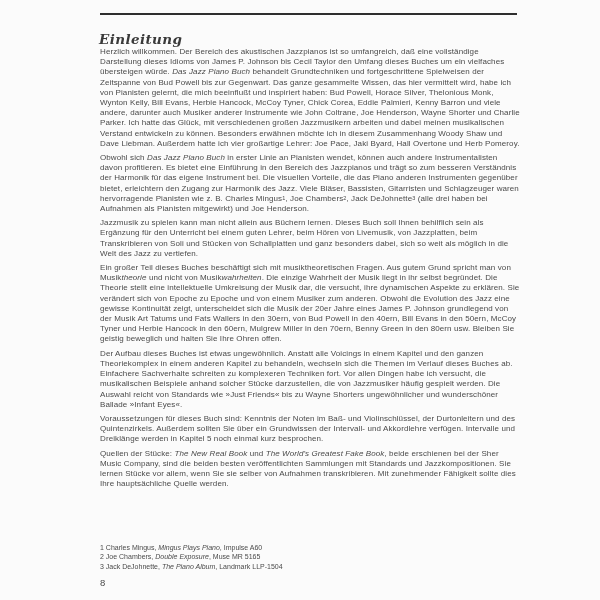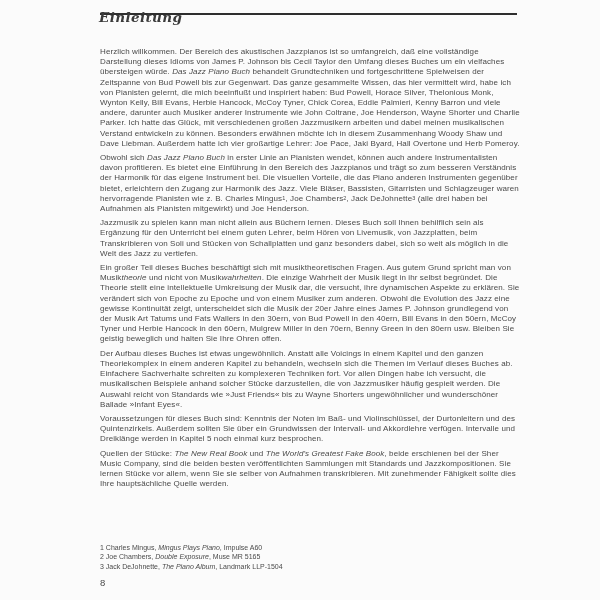--- a/index.html
+++ b/index.html
@@ -19,21 +19,21 @@
     position: absolute;
     left: 100px;
     top: 13px;
     width: 417px;
     height: 2px;
     background: var(--rule, #2e2e2e);
   }
   .page-title {
     position: absolute;
     left: 99px;
-    top: 9px;
+    top: 31px;
     font-family: "DejaVu Serif", serif;
     font-style: italic;
     font-weight: 700;
     font-size: 13.5px;
     letter-spacing: 0.4px;
     color: var(--title, #3a3a3a);
   }
   .body-text {
     position: absolute;
     left: 100px;

